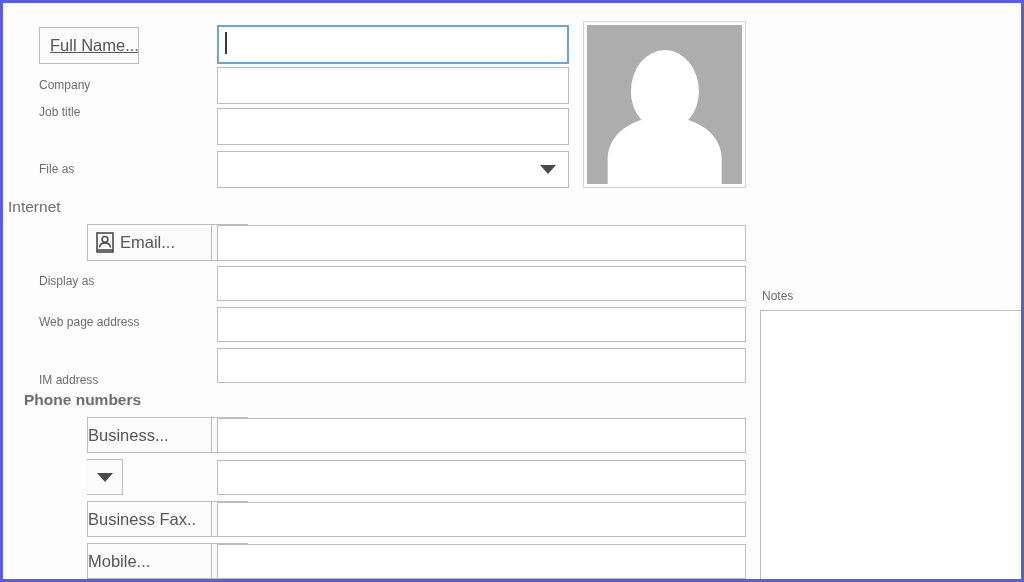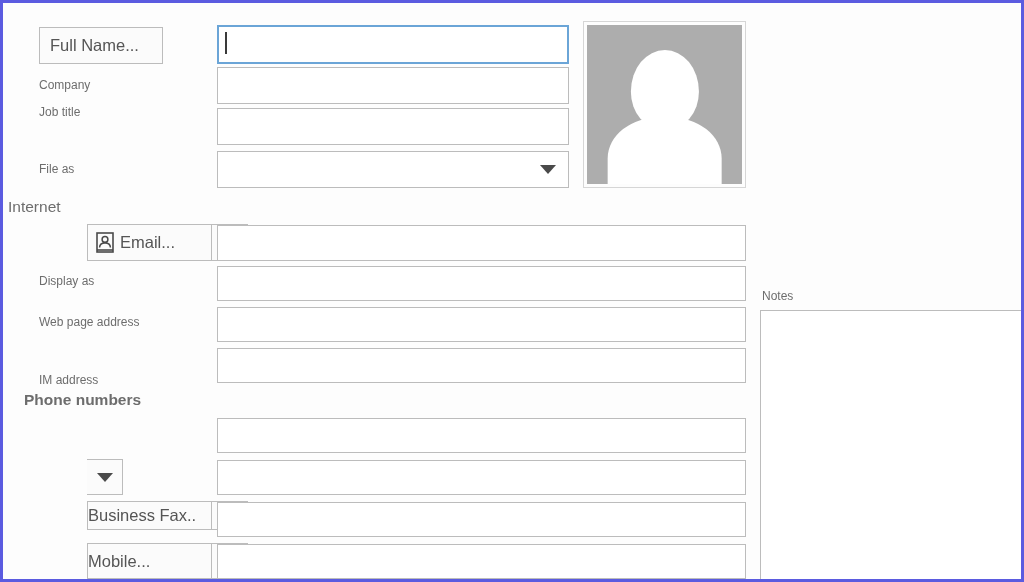--- a/index.html
+++ b/index.html
@@ -183,21 +183,21 @@
     background: #ffffff;
     border: 1px solid #bcbcbc;
   }
 </style>
 </head>
 <body>
 
 <div id="screen">
   <div class="pane">
 
-    <div class="btn" style="left:36px; top:24px; width:124px; height:37px;">
+    <div class="btn" style="left:36px; top:24px; width:100px; height:37px;text-decoration:underline;">
       <span class="btn-text">Full Name...</span>
     </div>
     <div class="field focused" style="left:214px; top:22px; width:352px; height:39px;">
       <span class="caret"></span>
     </div>
 
     <span class="lbl" style="left:36px; top:76px;">Company</span>
     <div class="field" style="left:214px; top:64px; width:352px; height:37px;"></div>
 
     <span class="lbl" style="left:36px; top:103px;">Job title</span>
@@ -239,30 +239,38 @@
     <div class="field" style="left:214px; top:263px; width:529px; height:35px;"></div>
 
     <span class="lbl" style="left:36px; top:313px;">Web page address</span>
     <div class="field" style="left:214px; top:304px; width:529px; height:35px;"></div>
 
     <span class="lbl" style="left:36px; top:371px;">IM address</span>
     <div class="field" style="left:214px; top:345px; width:529px; height:35px;"></div>
 
     <span class="section-lbl" style="left:21px; top:389px;font-weight:bold;">Phone numbers</span>
 
+    <div class="splitwrap" style="left:36px; top:414px; width:161px; height:36px;">
+      <div class="part-label">
+        <span class="btn-text">Business...</span>
+      </div>
+      <div class="part-arrow">
+        <span class="caret-down"></span>
+      </div>
+    </div>
     <div class="field" style="left:214px; top:415px; width:529px; height:35px;"></div>
 
     <div class="splitwrap" style="left:36px; top:456px; width:161px; height:36px;">
       <div class="part-arrow">
         <span class="caret-down"></span>
       </div>
     </div>
     <div class="field" style="left:214px; top:457px; width:529px; height:35px;"></div>
 
-    <div class="splitwrap" style="left:36px; top:498px; width:161px; height:29px;">
+    <div class="splitwrap" style="left:36px; top:498px; width:161px; height:36px;">
       <div class="part-label">
         <span class="btn-text">Business Fax..</span>
       </div>
       <div class="part-arrow">
         <span class="caret-down"></span>
       </div>
     </div>
     <div class="field" style="left:214px; top:499px; width:529px; height:35px;"></div>
 
     <div class="splitwrap" style="left:36px; top:540px; width:161px; height:36px;">

